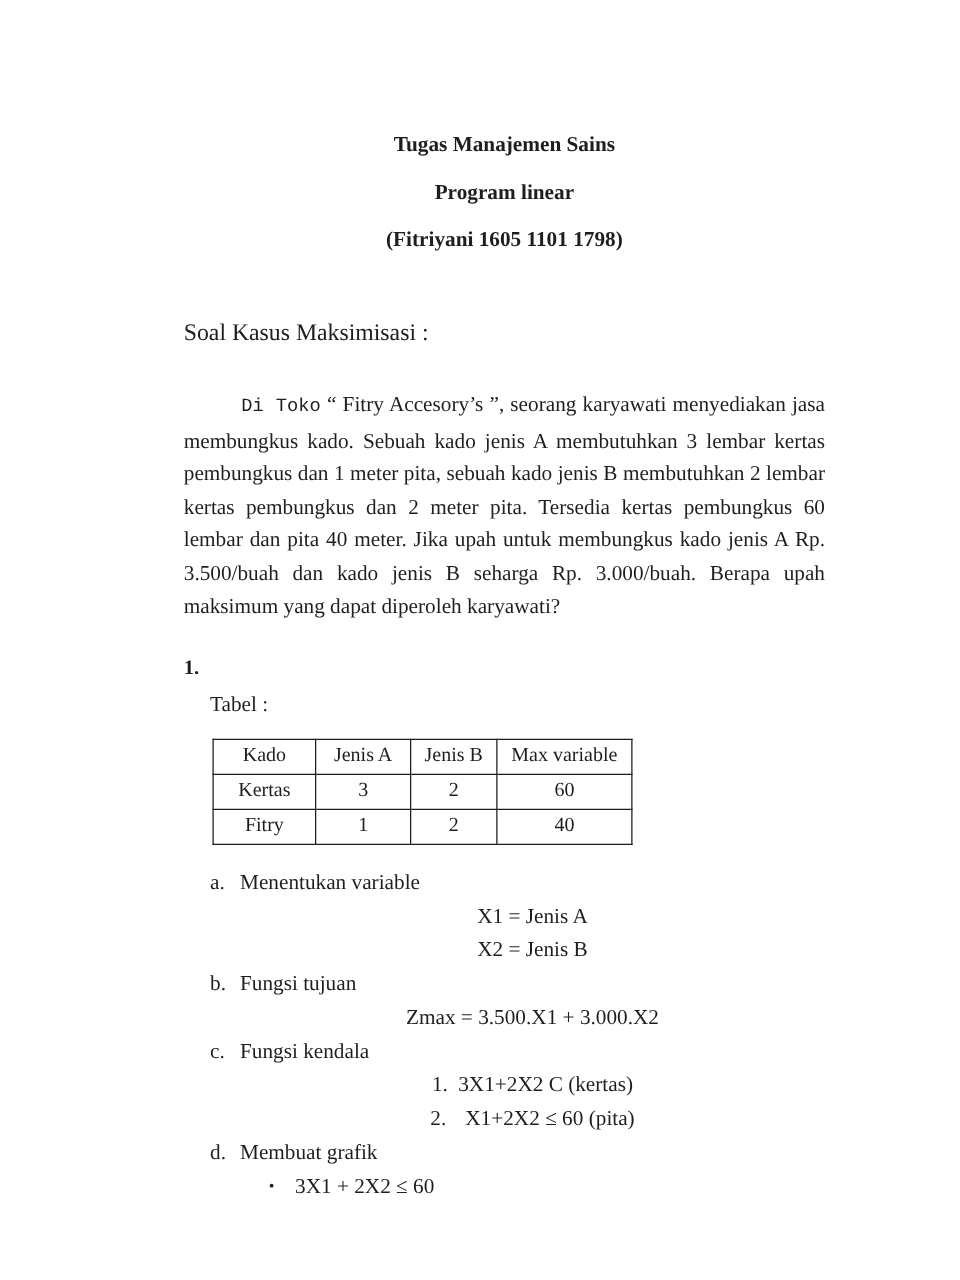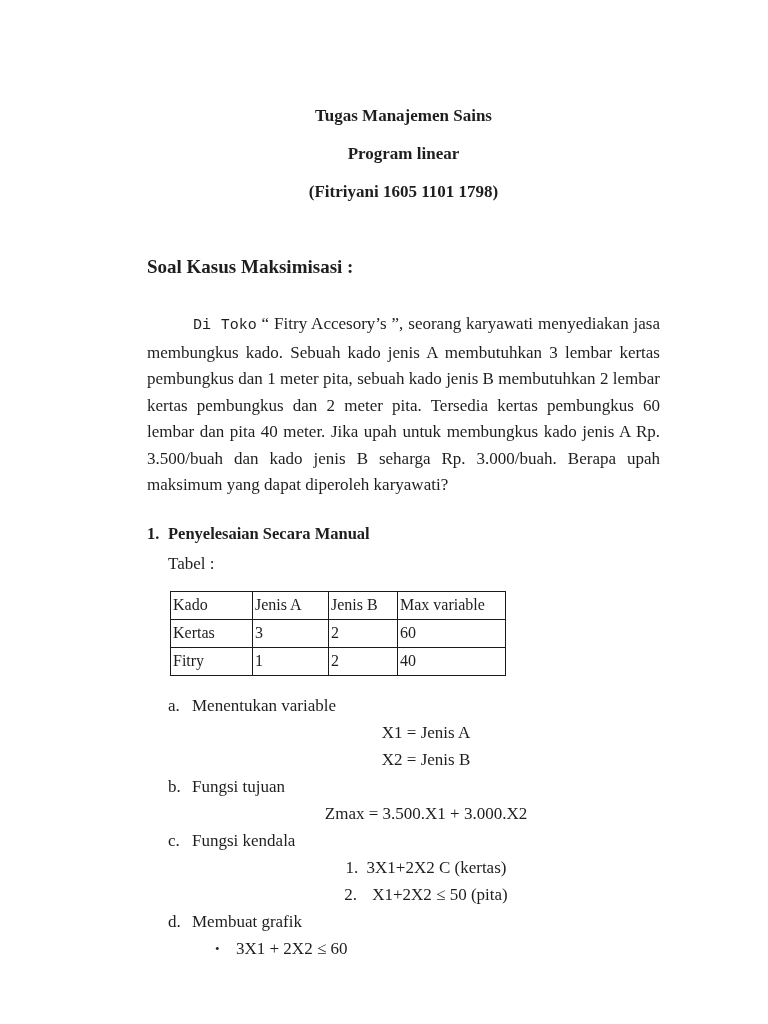--- a/index.html
+++ b/index.html
@@ -22,21 +22,21 @@
     text-align: center;
     font-weight: bold;
     font-size: 17px;
     line-height: 20px;
     margin: 0 0 18px 0;
   }
   .soal-heading {
     font-size: 19px;
     line-height: 22px;
     margin-top: 54px;
-    font-weight: bold;
+    font-weight: normal;
   }
   .problem-para {
     margin-top: 33px;
     font-size: 17px;
     line-height: 26.5px;
     text-align: justify;
     text-indent: 46px;
   }
   .mono-lead {
     font-family: "Liberation Mono", monospace;
@@ -56,20 +56,21 @@
     font-size: 17px;
     line-height: 22px;
   }
   table.data-table {
     border-collapse: collapse;
     margin: 16px 0 0 23px;
     font-size: 16px;
   }
   table.data-table td, table.data-table th {
     border: 1.5px solid #1b1b1b;
+    text-align: center;
     font-weight: normal;
     height: 27px;
     padding: 0 2px;
     vertical-align: middle;
   }
   .col-kado { width: 82px; }
   .col-ja { width: 76px; }
   .col-jb { width: 69px; }
   .col-max { width: 108px; }
   .steps {
@@ -94,21 +95,20 @@
     <p class="title-line">Tugas Manajemen Sains</p>
     <p class="title-line">Program linear</p>
     <p class="title-line">(Fitriyani 1605 1101 1798)</p>
 
     <div class="soal-heading">Soal Kasus Maksimisasi :</div>
 
     <p class="problem-para"><span class="mono-lead">Di Toko</span><span> “ Fitry Accesory’s ”, seorang karyawati menyediakan jasa membungkus kado. Sebuah kado jenis A membutuhkan 3 lembar kertas pembungkus dan 1 meter pita, sebuah kado jenis B membutuhkan 2 lembar kertas pembungkus dan 2 meter pita. Tersedia kertas pembungkus 60 lembar dan pita 40 meter. Jika upah untuk membungkus kado jenis A Rp. 3.500/buah dan kado jenis B seharga Rp. 3.000/buah. Berapa upah maksimum yang dapat diperoleh karyawati?</span></p>
 
     <div class="sec-head">
       <span class="mk0">1.</span>
-      <span>Penyelesaian Secara Manual</span>
     </div>
 
     <div class="tabel-label">Tabel :</div>
 
     <table class="data-table">
       <colgroup>
         <col class="col-kado">
           <col class="col-ja">
           <col class="col-jb">
           <col class="col-max">
@@ -159,21 +159,21 @@
       <div class="lrow ind-a">
         <span class="mk">c.</span>
         <span>Fungsi kendala</span>
       </div>
       <div class="lrow ind-sub">
         <span class="mkn1">1.</span>
         <span>3X1+2X2 C (kertas)</span>
       </div>
       <div class="lrow ind-sub">
         <span class="mkn2">2.</span>
-        <span>X1+2X2 ≤ 50 (pita)</span>
+        <span>X1+2X2 ≤ 60 (pita)</span>
       </div>
 
       <div class="lrow ind-a">
         <span class="mk">d.</span>
         <span>Membuat grafik</span>
       </div>
       <div class="lrow ind-bullet">
         <span class="mkb">•</span>
         <span>3X1 + 2X2 ≤ 60</span>
       </div>

